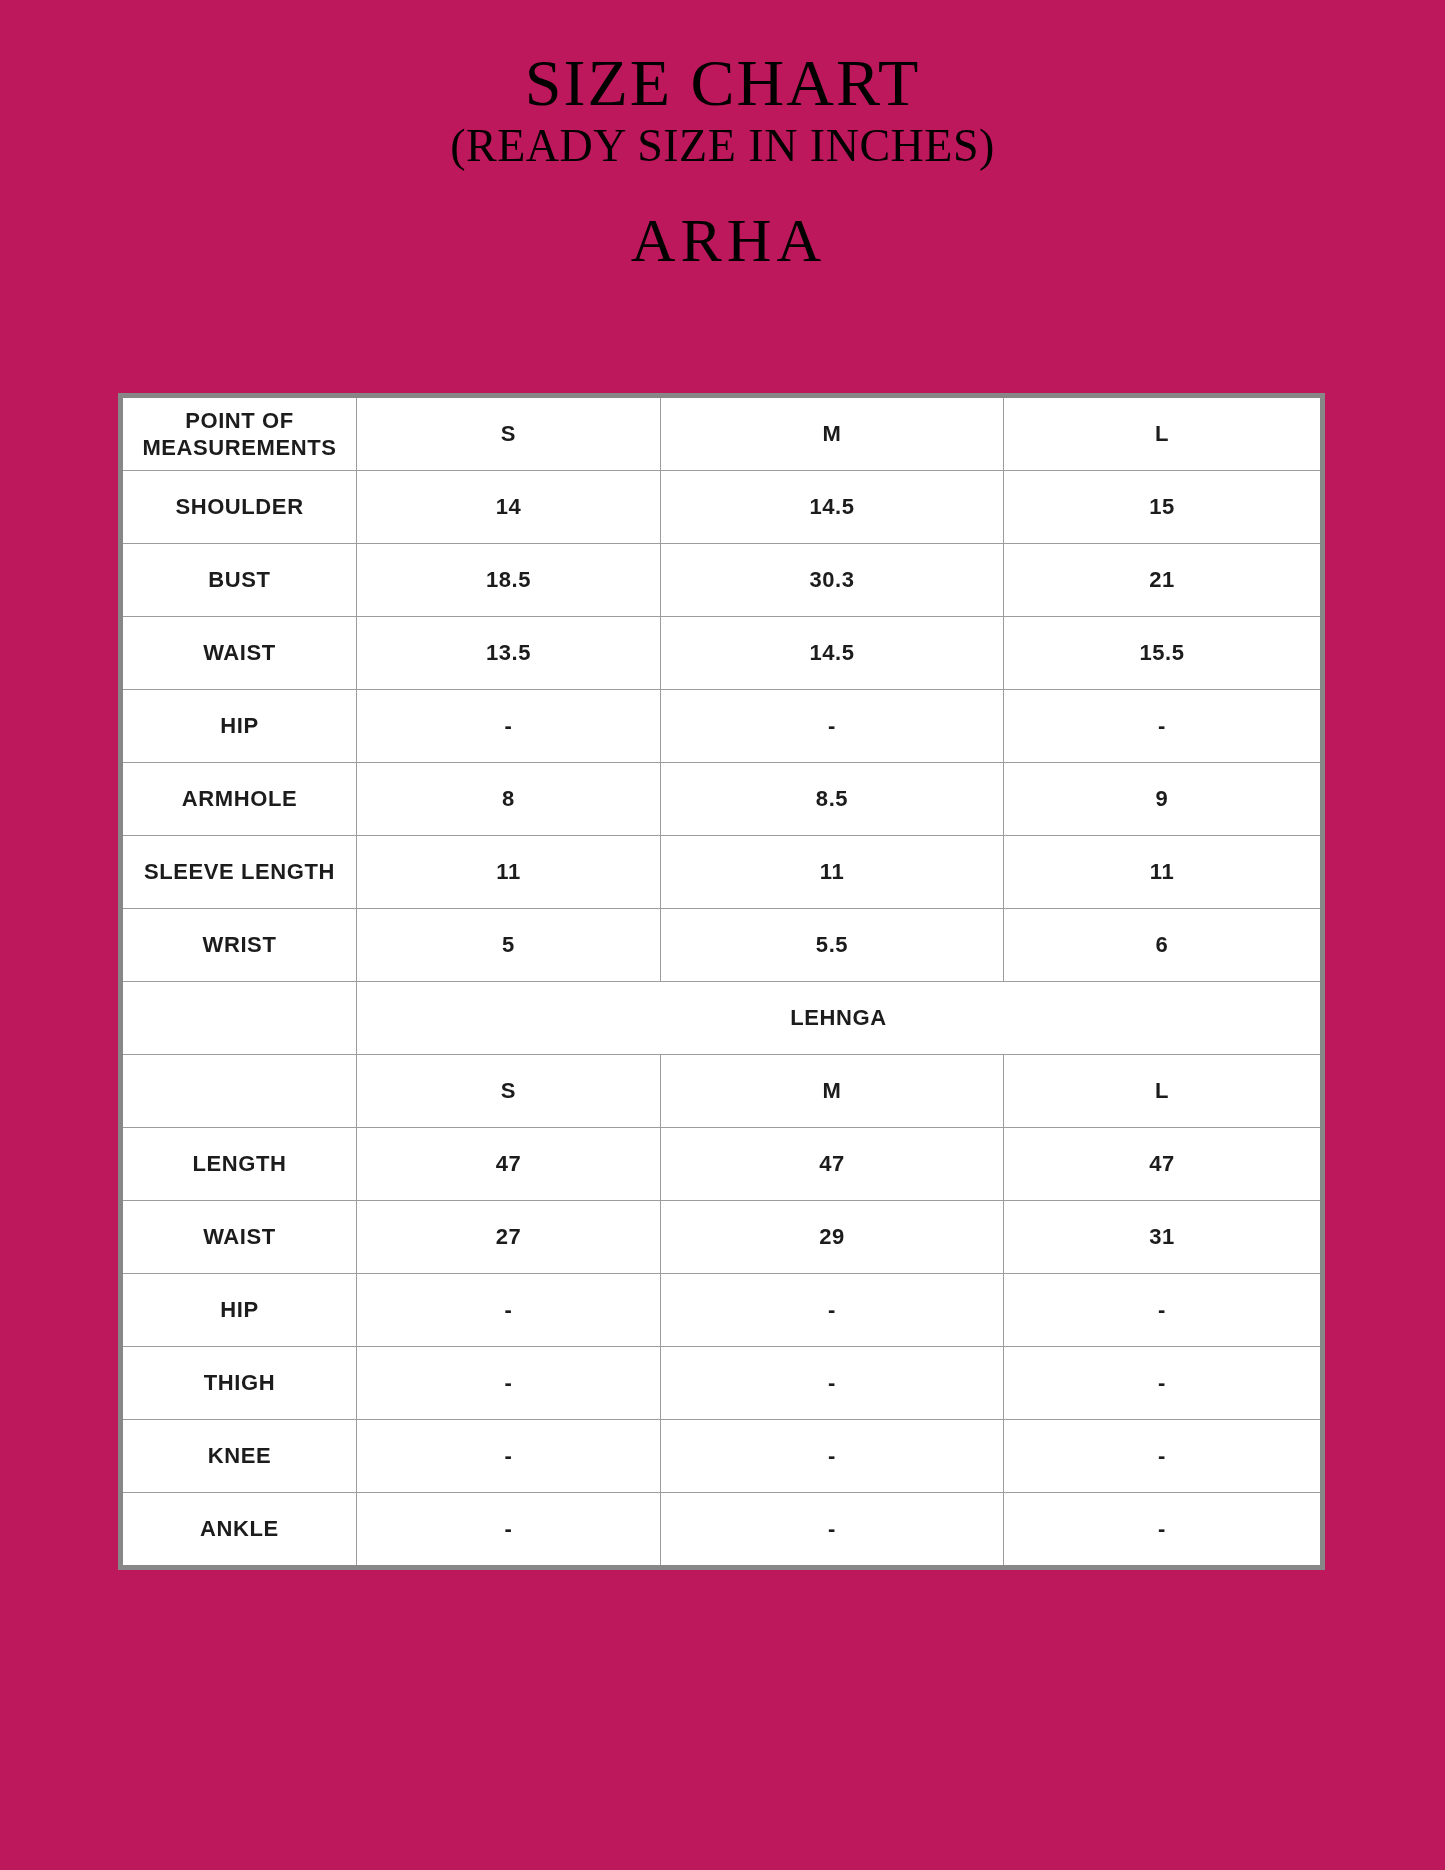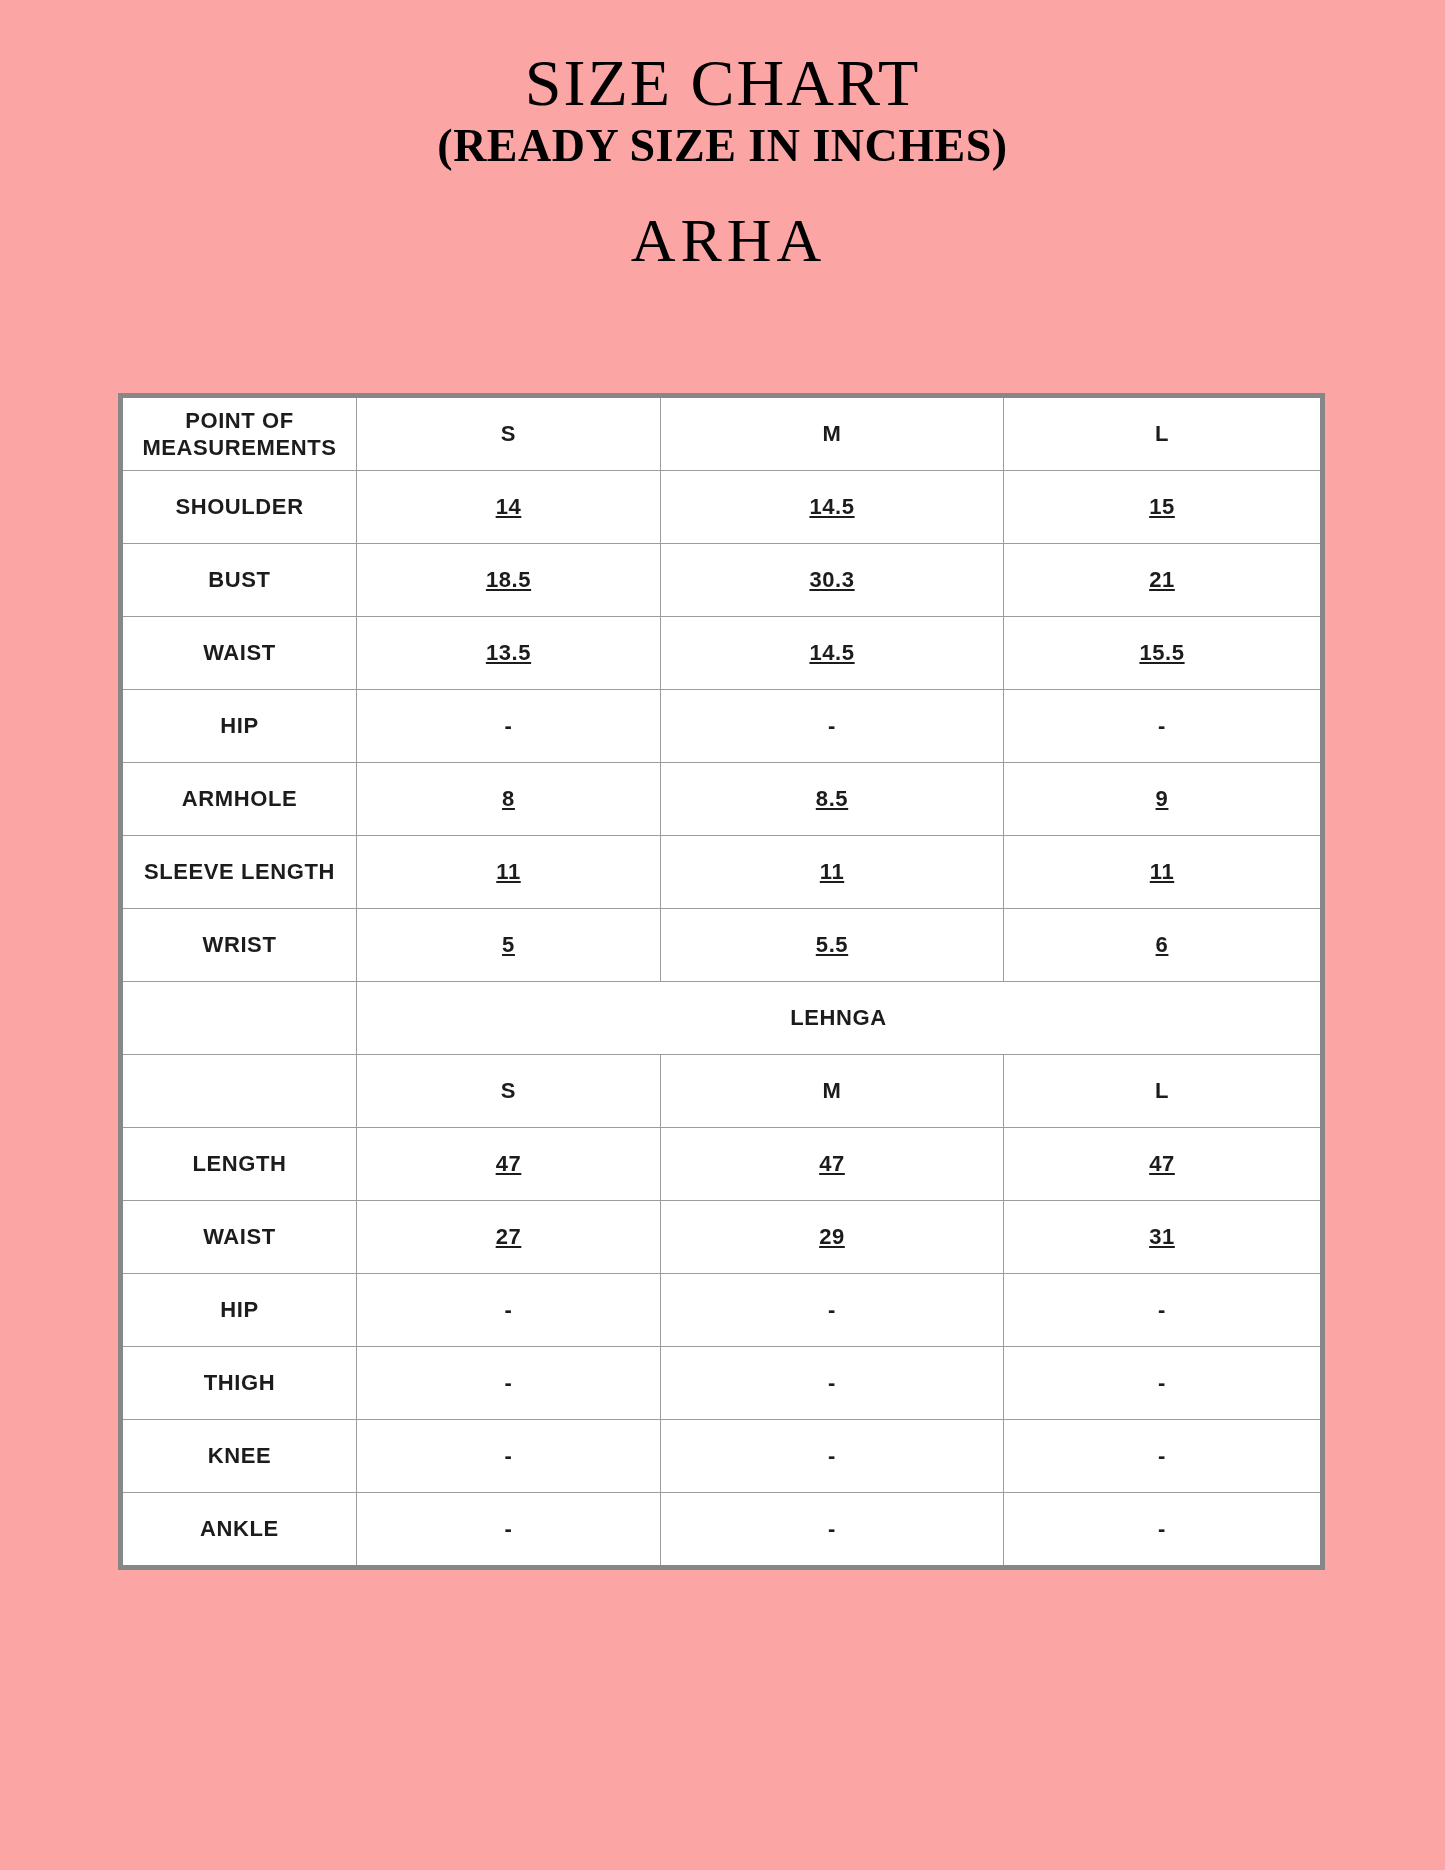--- a/index.html
+++ b/index.html
@@ -12,21 +12,21 @@
     width: 1445px;
     height: 1870px;
     font-family: "Liberation Sans", sans-serif;
     color: #1a1a1a;
     overflow: hidden;
   }
   .page {
     position: relative;
     width: 1445px;
     height: 1870px;
-    background: #fca5a5;
+    background: #be185d;
     box-sizing: border-box;
   }
 
   
   .heading {
     width: 100%;
     text-align: center;
     padding-top: 48px;
   }
   .title-main {
@@ -34,21 +34,21 @@
     font-size: 66px;
     font-weight: 400;
     letter-spacing: 2px;
     line-height: 1.05;
     color: #000000;
     margin: 0;
   }
   .title-sub {
     font-family: "Liberation Serif", serif;
     font-size: 46px;
-    font-weight: 700;
+    font-weight: 400;
     letter-spacing: 0.5px;
     line-height: 1.1;
     color: #000000;
     margin: 4px 0 12px 0;
   }
   .brand {
     font-family: "Liberation Serif", serif;
     font-size: 62px;
     font-weight: 400;
     letter-spacing: 5px;
@@ -98,21 +98,20 @@
     letter-spacing: 0.8px;
     line-height: 1.25;
   }
   td.size-cell {
     font-size: 23px;
     letter-spacing: 0.5px;
   }
   td.value-cell {
     font-size: 23px;
     letter-spacing: 0.5px;
-    text-decoration: underline;
   }
   td.dash-cell {
     font-size: 23px;
   }
   td.empty-cell { }
   td.section-cell {
     font-size: 30px;
     font-weight: 600;
     letter-spacing: 2.5px;
     color: #262626;

